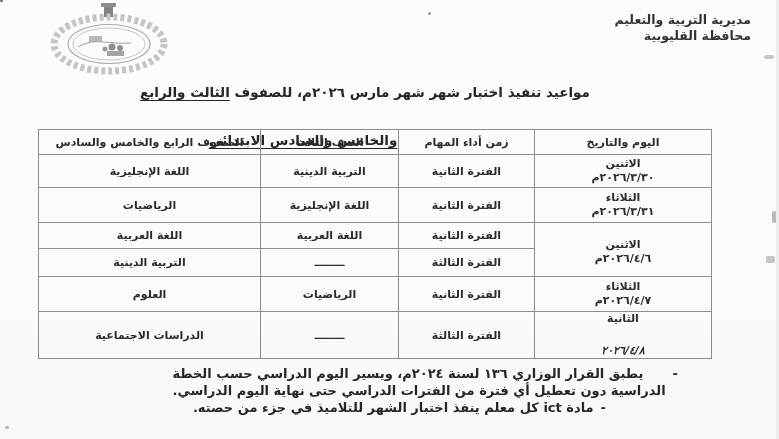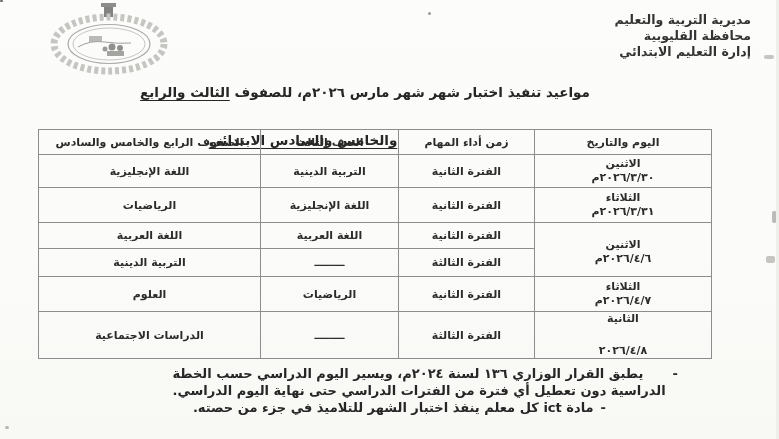--- a/index.html
+++ b/index.html
@@ -23,21 +23,21 @@
   
   .schedule{position:absolute;left:38px;top:129px;width:673px;
     border-collapse:collapse;table-layout:fixed;direction:rtl;}
   .schedule th,.schedule td{
     border:1px solid #8d8d8d;text-align:center;vertical-align:middle;
     font-size:11px;font-weight:bold;color:#2b2b2b;padding:0;overflow:hidden;}
   .schedule th{font-size:11px;}
   .daycell span{display:block;line-height:14px;}
   .daycell .date{direction:rtl;unicode-bidi:plaintext;}
   .celltop{vertical-align:top;padding-top:4px !important;}
-  .gap .date{margin-top:18px;}
+  .gap .date{margin-top:18px;font-style:italic;}
   tr.sub td{border-top-color:#b8b8b5;}
   
   .note{position:absolute;display:flex;gap:7px;direction:rtl;
     font-size:13px;font-weight:bold;color:#262626;}
   .note .txt{text-align:left;line-height:17px;}
   .note .mark{line-height:17px;}
   .closing{top:419px;left:0;width:626px;text-align:center;direction:rtl;
     font-size:13px;font-weight:bold;color:#262626;}
   
   .art{position:absolute;border-radius:2px;}
@@ -57,21 +57,20 @@
     <rect x="39" y="33" width="13" height="6" fill="#9a9a97" opacity="0.8"></rect>
     <circle cx="62" cy="44" r="3.5" fill="#7d7d7a"></circle>
     <circle cx="70" cy="45" r="3" fill="#7d7d7a"></circle>
     <circle cx="55" cy="46" r="2.5" fill="#8a8a87"></circle>
     <rect x="57" y="48" width="17" height="5" fill="#83837f" opacity="0.85"></rect>
   </svg>
 
   <div class="abs letterhead">
     <div>مديرية التربية والتعليم</div>
     <div>محافظة القليوبية</div>
-    <div>إدارة التعليم الابتدائي</div>
   </div>
 
   <div class="abs title-l1"><span>مواعيد تنفيذ اختبار شهر شهر مارس ٢٠٢٦م، للصفوف </span><span class="u">الثالث والرابع</span></div>
   <div class="abs title-l2 u">والخامس والسادس الابتدائي</div>
 
   <table class="schedule">
     <colgroup>
       <col style="width:177px">
         <col style="width:136px">
         <col style="width:138px">

